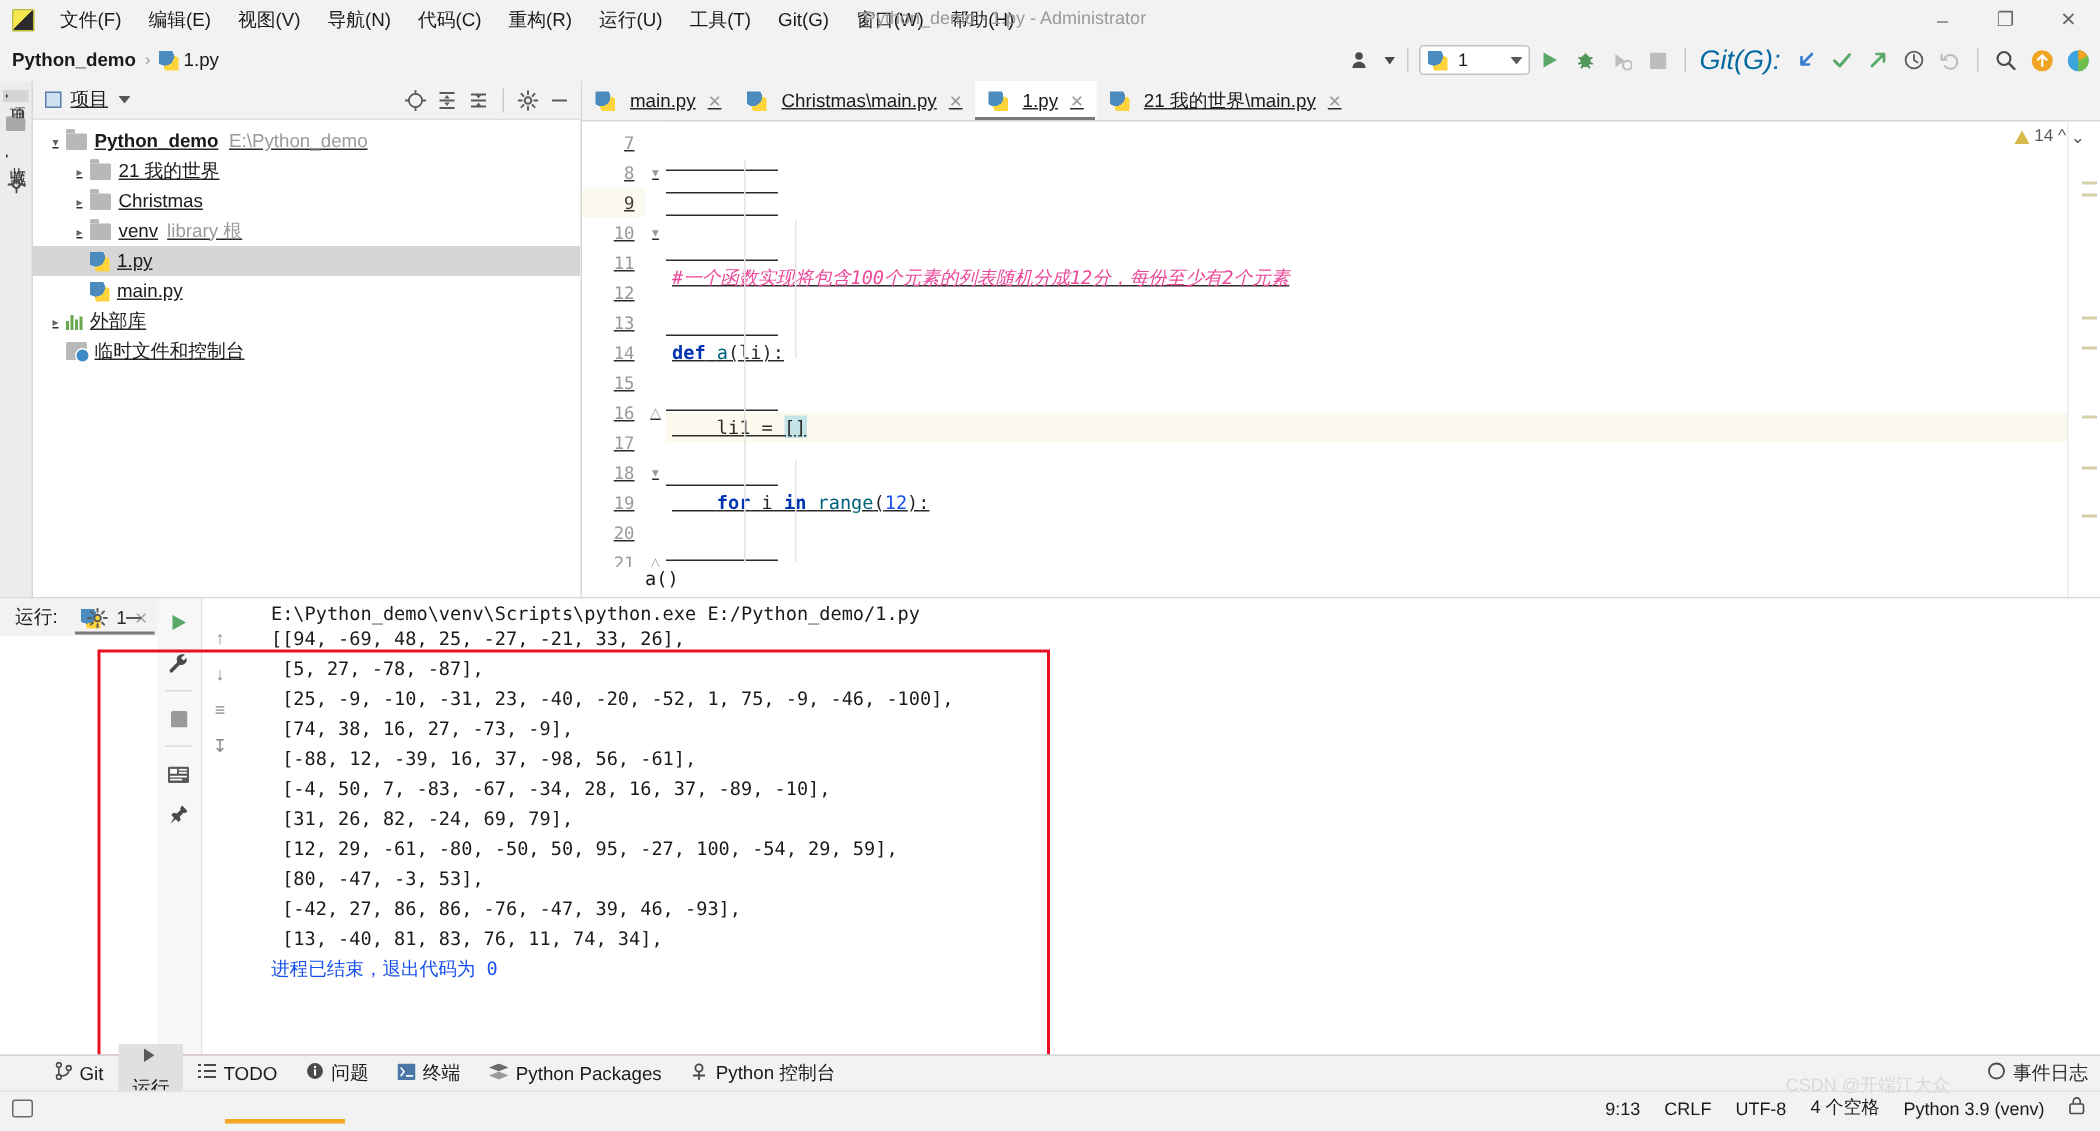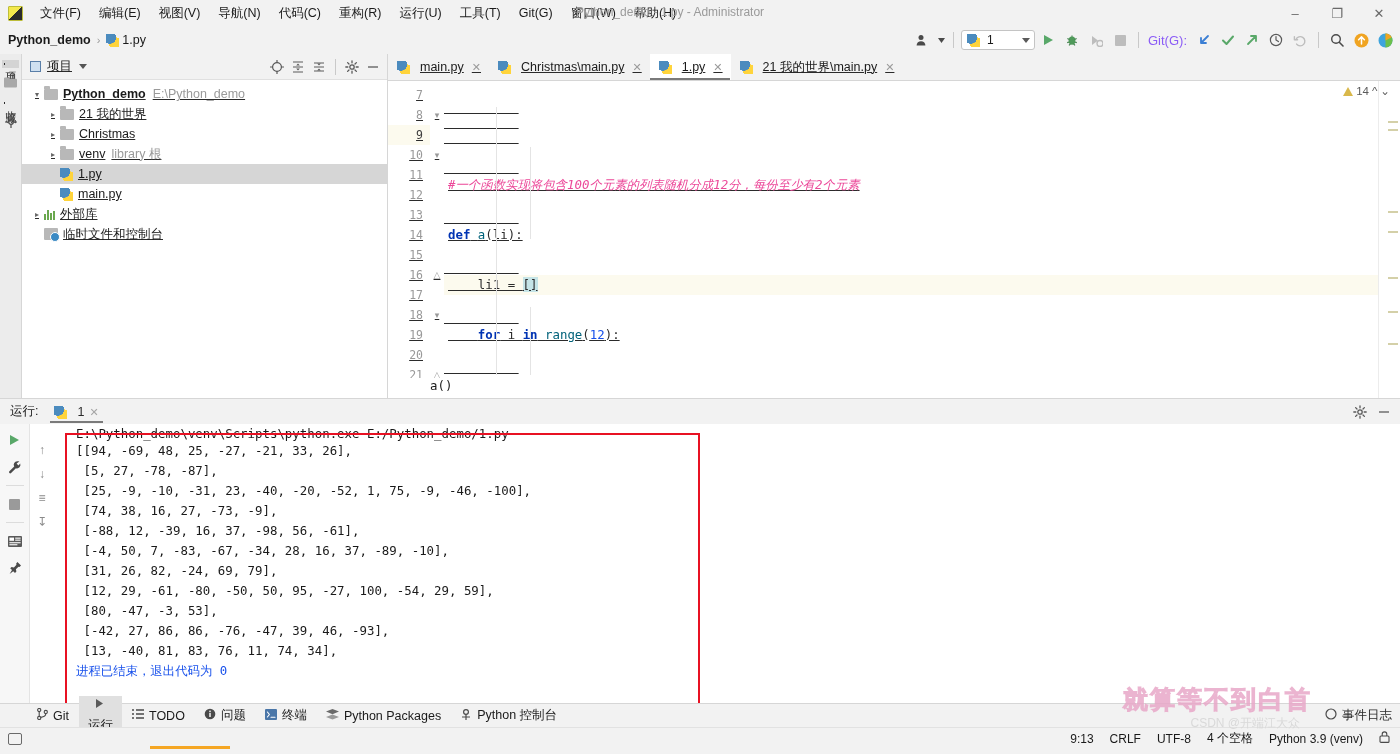--- a/index.html
+++ b/index.html
@@ -60,21 +60,21 @@
   }
   .tb-sep { width: 1px; height: 16px; background: #c9c9c9; margin: 0 5px; }
   .runcfg {
     display: flex; align-items: center; gap: 4px;
     height: 20px; padding: 0 4px 0 5px;
     border: 1px solid #c4c4c4; border-radius: 3px; background: #fff;
     min-width: 74px;
   }
   .runcfg .lbl { font-size: 12px; color: #1a1a1a; }
   .runcfg .caret { margin-left: auto; font-size: 8px; color: #5a5a5a; }
-  .git-label { font-size: 13px; color: #8b5cf6; margin: 0 4px 0 2px; }
+  .git-label { font-size: 18px; color: #0369a1; margin: 0 4px 0 2px; font-style: italic; }
   .tri-right {
     width: 0; height: 0; border-left: 9px solid #59a869;
     border-top: 5.5px solid transparent; border-bottom: 5.5px solid transparent;
   }
 
   
   .body { display: flex; height: 344px; text-decoration: underline; }
 
   .leftrail {
     width: 22px; background: #ececec; border-right: 1px solid #d6d6d6;
@@ -184,21 +184,21 @@
     position: relative;
   }
   .warnhead {
     position: absolute; right: 2px; top: 2px; display: flex; align-items: center; gap: 3px;
     font-size: 11.5px; color: #5a5a5a; white-space: nowrap;
   }
   .mark { position:absolute; right:2px; width:10px; height:2px; background:#d4d0a8; }
   .warn-tri { width:0;height:0;border-left:5px solid transparent;border-right:5px solid transparent;border-bottom:9px solid #d9b84a;}
 
   
-  .runpanel { height: 305px; background: #fff; display: flex; flex-direction: column; border-top: 1px solid #d6d6d6; }
+  .runpanel { height: 305px; background: #fff; display: flex; flex-direction: row; border-top: 1px solid #d6d6d6; }
   .runhead {
     height: 25px; background: #f2f2f2; display: flex; align-items: center;
     padding-left: 10px; position: relative;
   }
   .runhead .lab { font-size: 12.5px; color: #1a1a1a; margin-right: 10px; }
   .runtab {
     display: flex; align-items: center; gap: 5px; padding: 3px 6px 2px 6px;
     font-size: 12.5px; position: relative;
   }
   .runtab:after { content:''; position:absolute; left:2px; right:2px; bottom:-2px; height:2px; background:#7a7a7a; }
@@ -768,16 +768,15 @@
       <span>Python 3.9 (venv)</span>
       <span>
         <svg width="11" height="12" viewBox="0 0 11 12">
             <rect x="1" y="5" width="9" height="6.4" rx="1" fill="none" stroke="#4a4a4a" stroke-width="1.1"></rect>
             <path d="M3.2 5V3.2a2.3 2.3 0 0 1 4.6 0V5" fill="none" stroke="#4a4a4a" stroke-width="1.1"></path>
           </svg>
       </span>
     </div>
   </div>
 
-  <div class="watermark">就算等不到白首</div>
   <div class="watermark2">CSDN @开端江大众</div>
 
 </div>
 
 </body></html>

